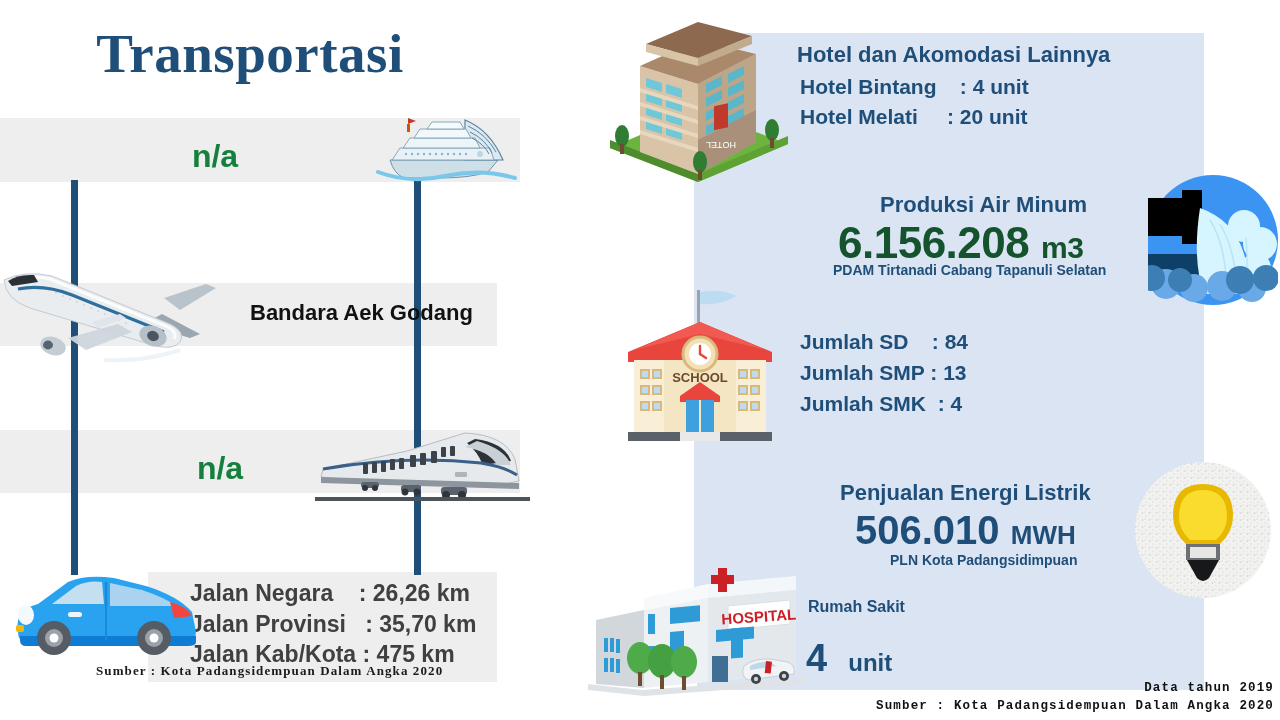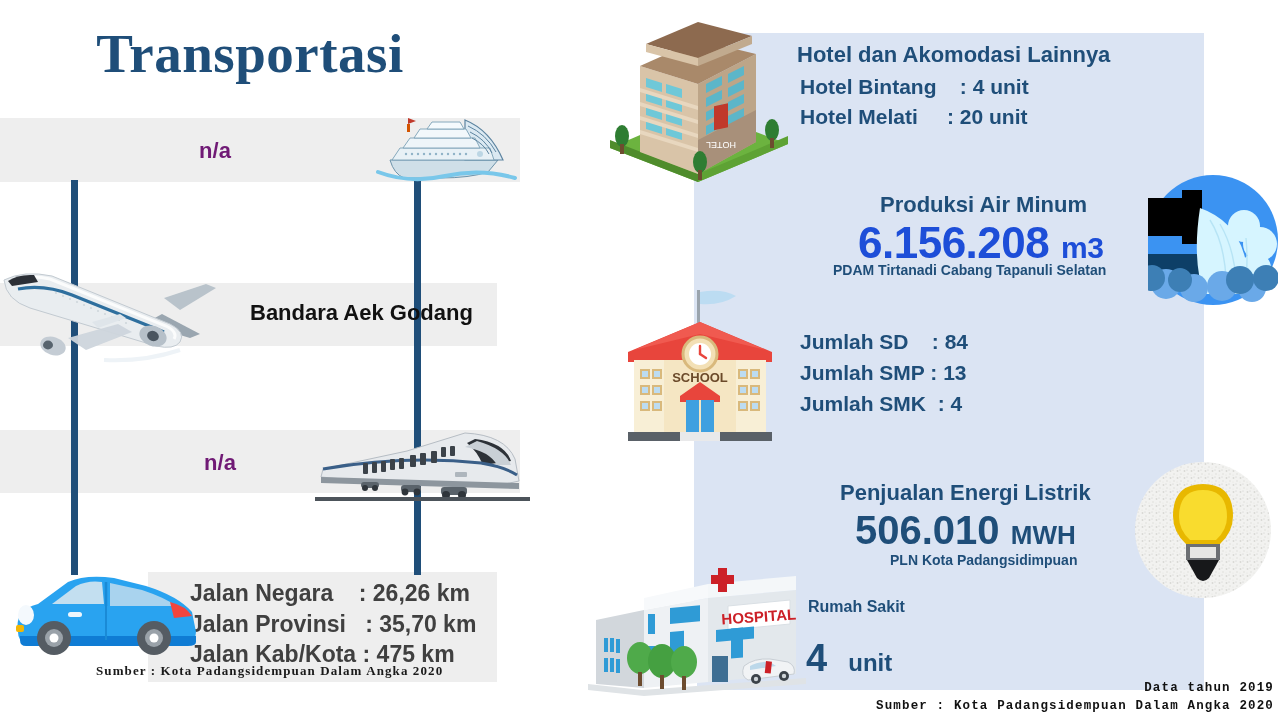--- a/index.html
+++ b/index.html
@@ -29,23 +29,23 @@
     position:absolute;
     background:#eeeeee;
   }
   #band-ship   { left:0;  top:118px; width:520px; height:64px; }
   #band-plane  { left:0;  top:283px; width:497px; height:63px; }
   #band-train  { left:0;  top:430px; width:520px; height:63px; }
   #band-road   { left:148px; top:572px; width:349px; height:110px; }
 
   .band-label {
     position:absolute;
-    font-size:22px;
+    font-size:32px;
     font-weight:700;
-    color:#701a75;
+    color:#15803d;
   }
   #label-ship  { left:0; top:138px; width:430px; text-align:center; }
   #label-train { left:0; top:450px; width:440px; text-align:center; }
   #label-plane { left:250px; top:300px; font-size:22px; font-weight:700; color:#111; }
 
   
   .vline { position:absolute; width:7px; background:#1f4e79; }
   #vline-left  { left:71px;  top:180px; height:395px; }
   #vline-right { left:414px; top:180px; height:395px; }
 
@@ -83,21 +83,21 @@
   }
 
   .rtext { position:absolute; color:#1f4e79; }
 
   #hotel-heading { left:797px; top:42px; font-size:22px; font-weight:700; }
   #hotel-rows { left:800px; top:72px; }
   #hotel-rows .row { font-size:21px; font-weight:700; line-height:1.45; white-space:pre; color:#1f4e79; }
 
   #water-heading { left:880px; top:192px; font-size:22px; font-weight:700; }
   #water-value {
-    left:858px; top:218px; font-size:44px; font-weight:700; color:#1d4ed8;
+    left:838px; top:218px; font-size:44px; font-weight:700; color:#14532d;
     letter-spacing:-0.5px; white-space:pre;
   }
   #water-value .unit { font-size:30px; font-weight:700; }
   #water-sub { left:833px; top:262px; font-size:14px; font-weight:700; }
 
   #school-rows { left:800px; top:327px; }
   #school-rows .row { font-size:21px; font-weight:700; line-height:1.47; white-space:pre; color:#1f4e79; }
 
   #elec-heading { left:840px; top:480px; font-size:22px; font-weight:700; }
   #elec-value { left:855px; top:508px; font-size:40px; font-weight:700; white-space:pre; }

